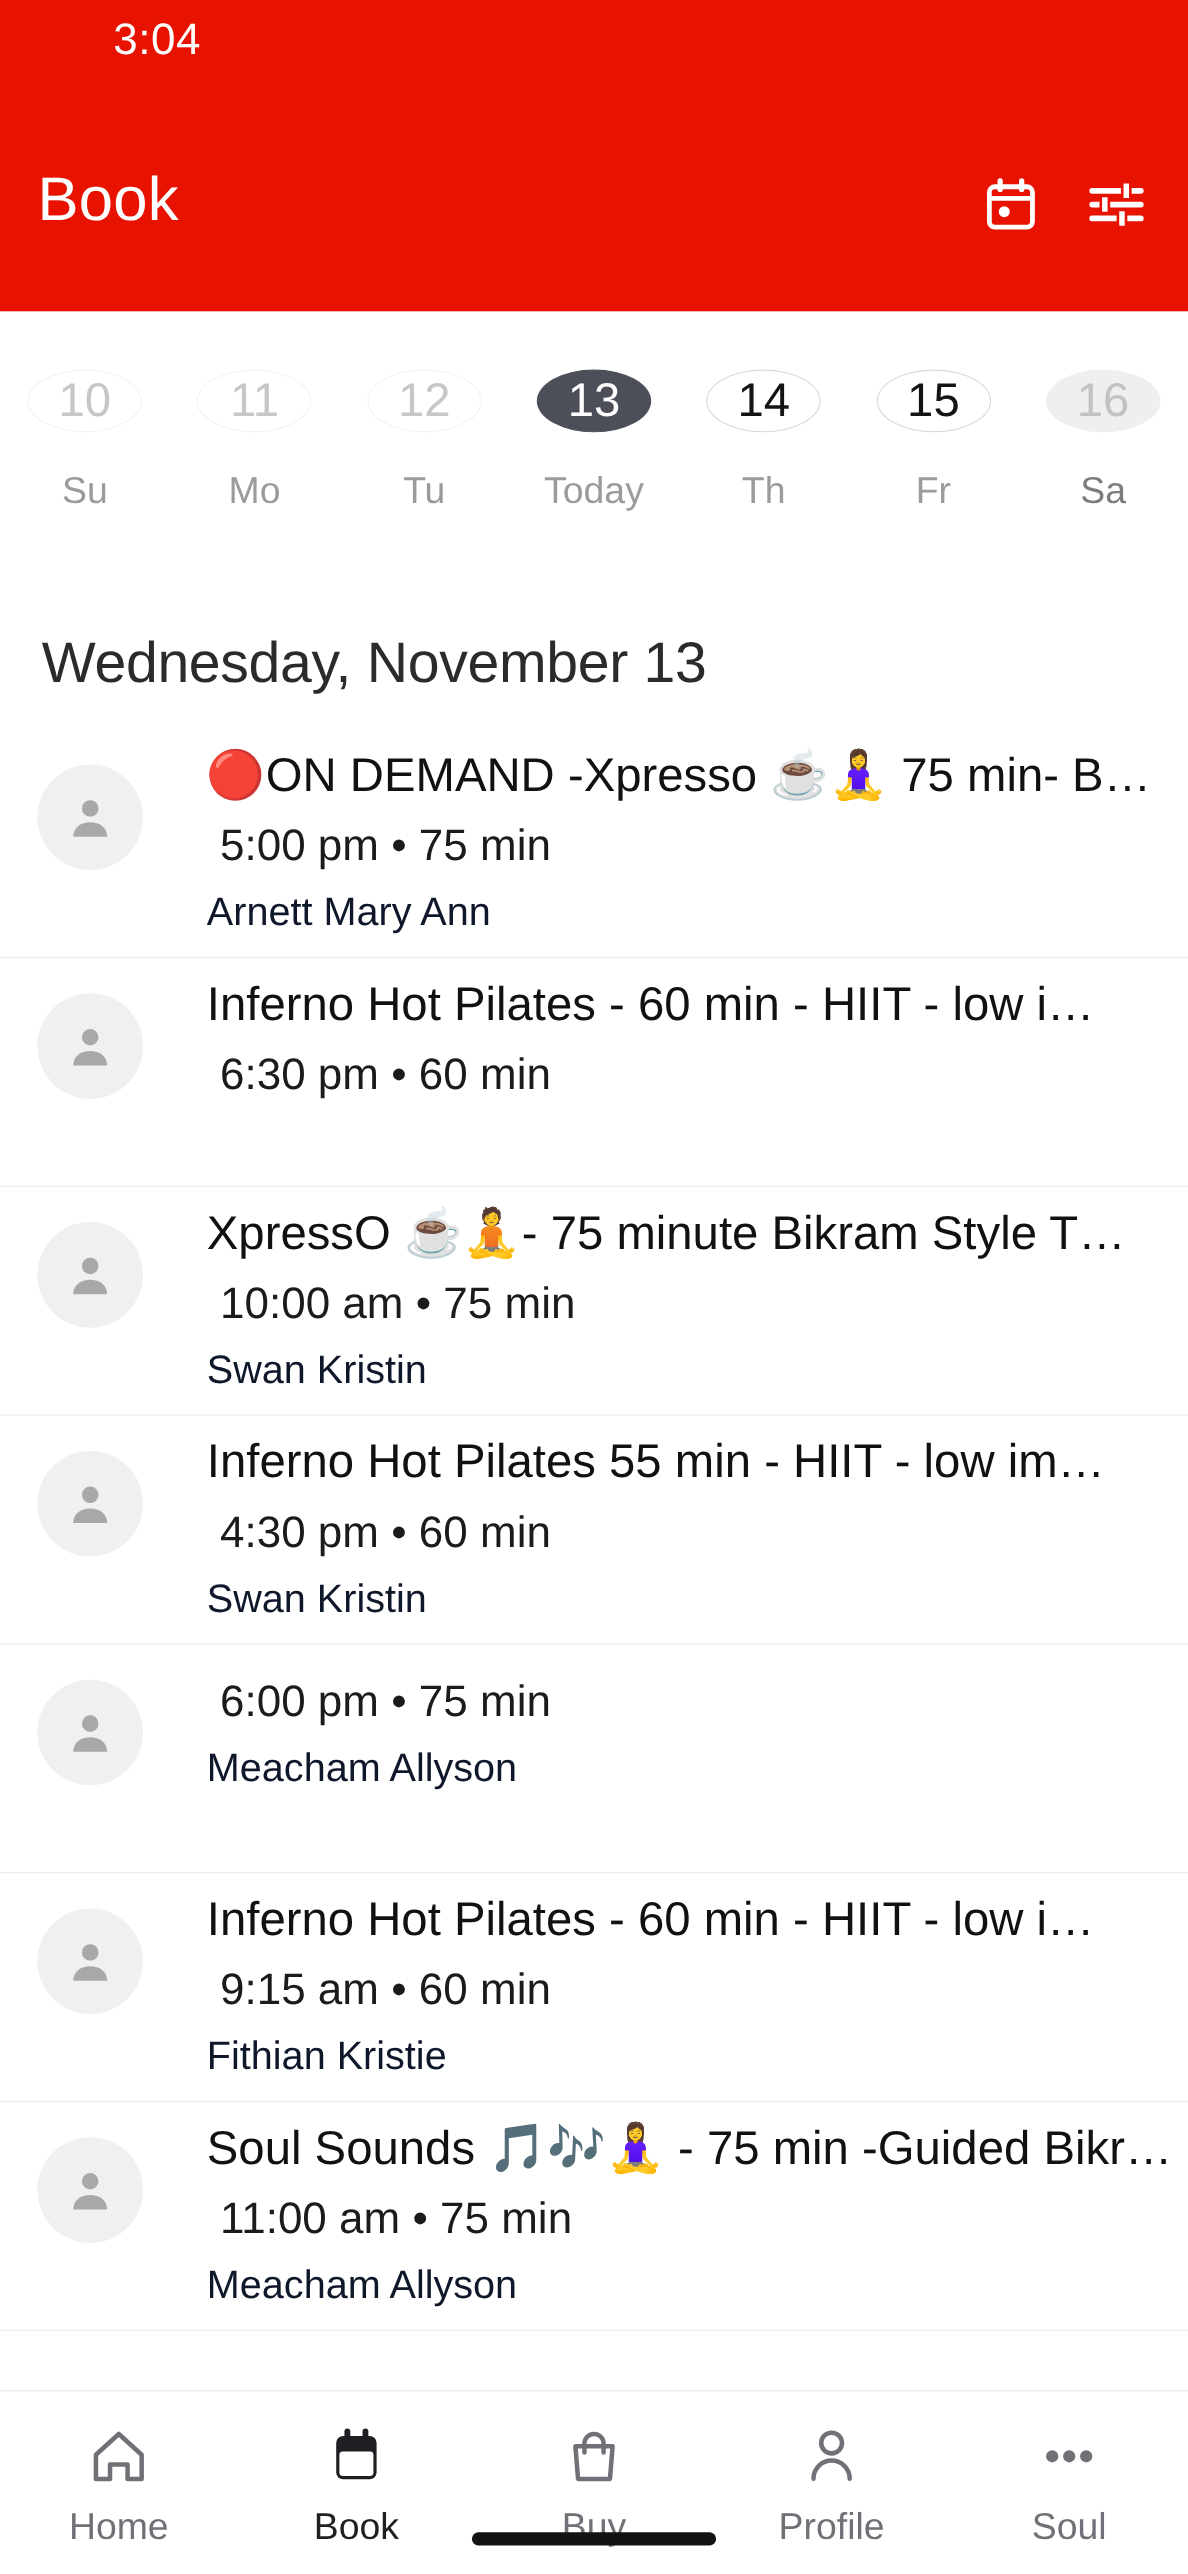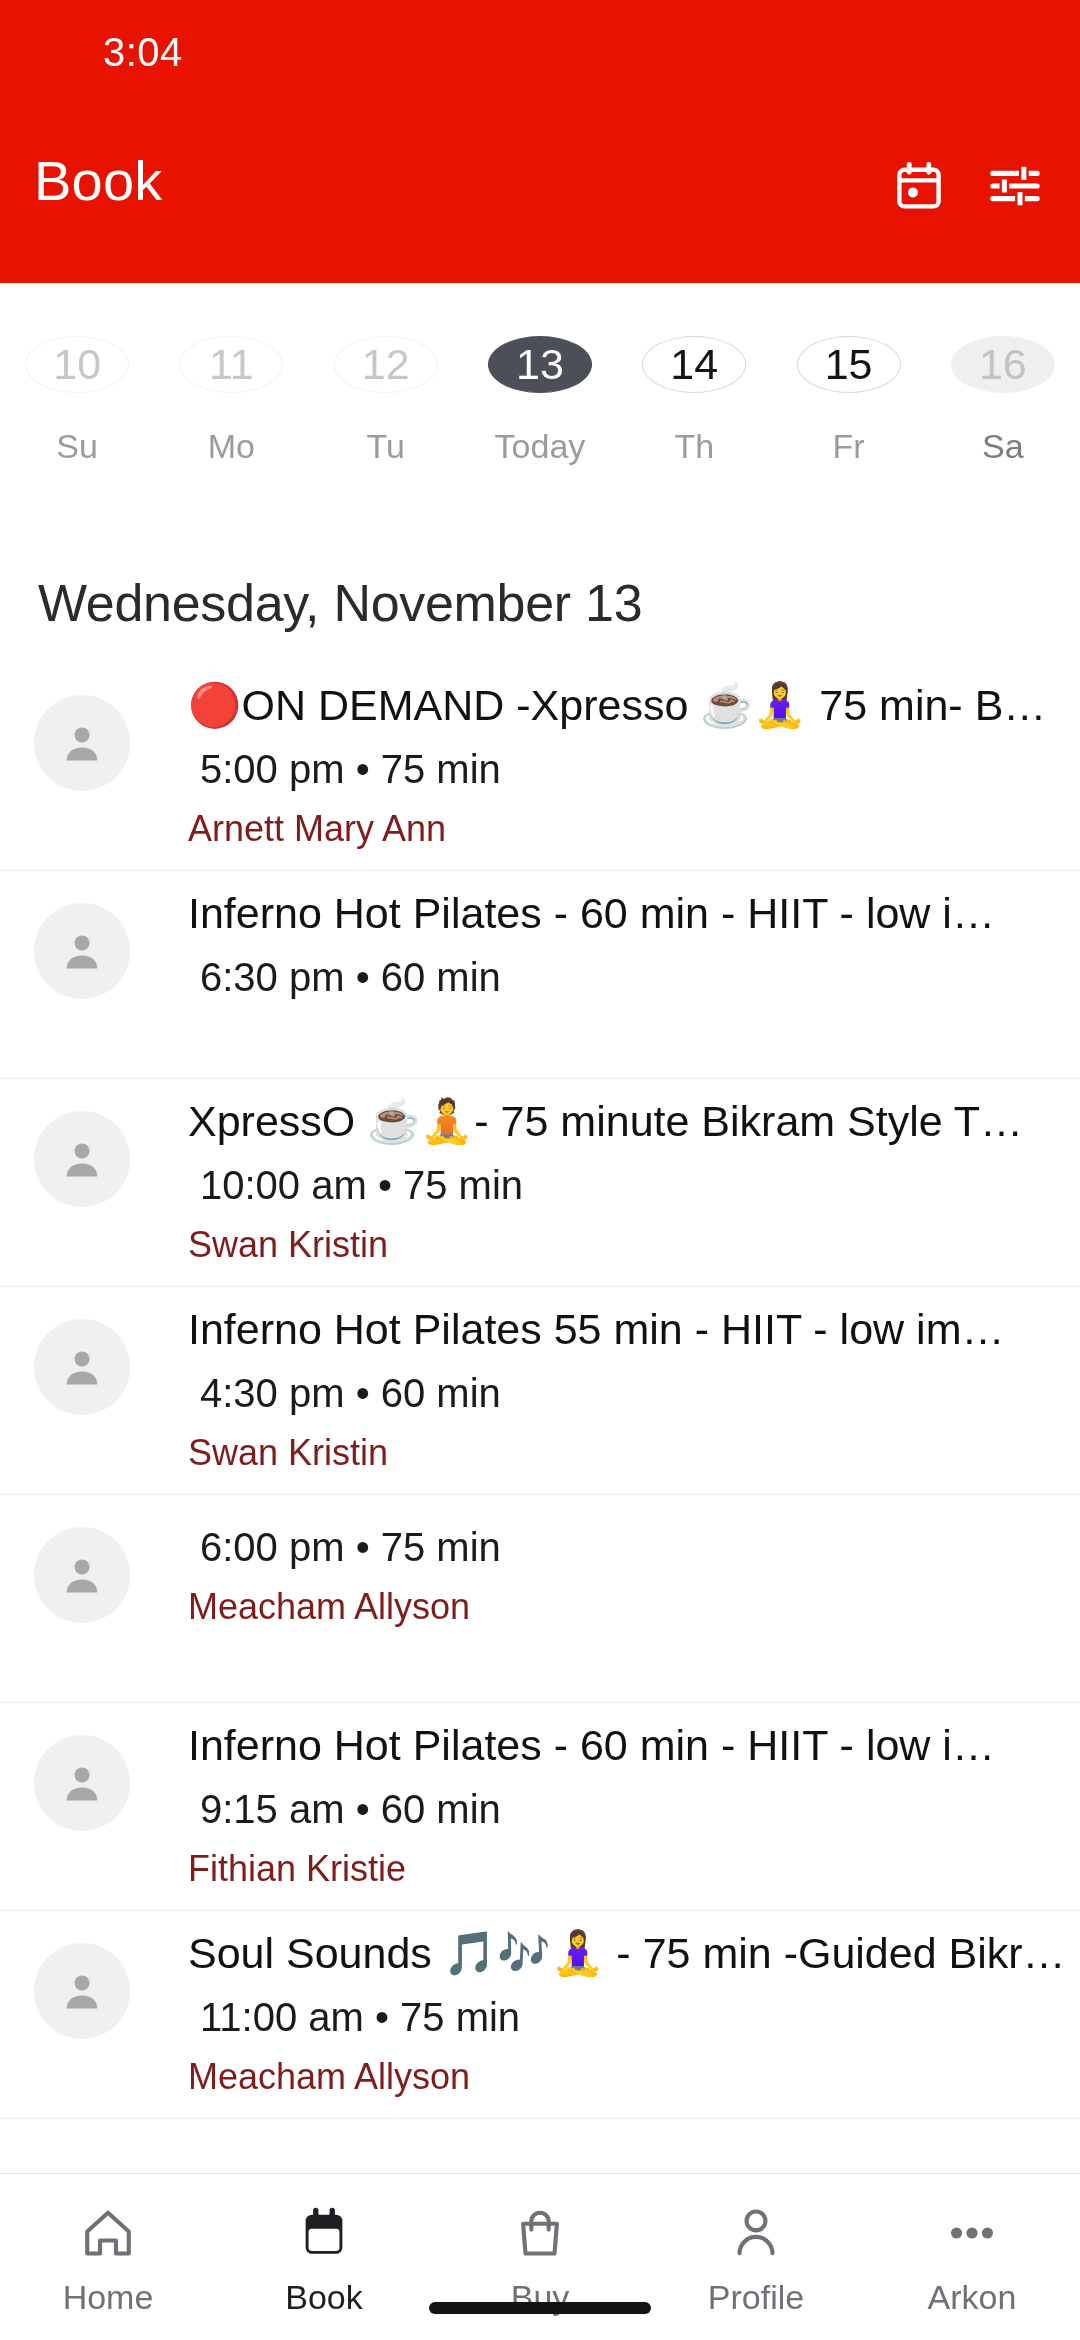--- a/index.html
+++ b/index.html
@@ -13,21 +13,21 @@
 
   
   .header {
     position: absolute; top:0; left:0; width:1080px; height:283px;
     background: var(--brand, #E71200);
   }
   .statusbar {
     position:absolute; top:0; left:0; width:1080px; height:100px;
   }
   .status-time {
-    position:absolute; left:103px; top:30px;
+    position:absolute; left:103px; top:14px;
     color:#fff; font-size:40px; font-weight:400; letter-spacing:0.5px;text-align:right;
   }
   .appbar {
     position:absolute; top:100px; left:0; width:1080px; height:183px;
   }
   .appbar-title {
     position:absolute; left:34px; top:48px;
     color:#ffffff; font-size:56px; font-weight:400; letter-spacing:0.2px;
   }
   .appbar-actions {
@@ -83,21 +83,21 @@
   }
   .row-title {
     font-size:43px; color:#111111; font-weight:400;
     white-space:nowrap; overflow:hidden; text-overflow:ellipsis;
     width:890px; line-height:1.25;
   }
   .row-meta {
     margin-top:14px; font-size:40px; color:#1b1b1b; font-weight:400;margin-left:12px;
   }
   .row-instructor {
-    margin-top:16px; font-size:36px; color:#7f1d1d; font-weight:400;
+    margin-top:16px; font-size:36px; color:#0f172a; font-weight:400;
   }
 
   
   .bottomnav {
     position:absolute; bottom:0; left:0; width:1080px; height:167px;
     background:#ffffff; border-top:1.5px solid #e6e6e6;
   }
   .navitems {
     position:absolute; top:0; left:0; width:1080px; height:170px;
     display:flex; align-items:center;
@@ -314,19 +314,19 @@
           <div class="navlabel">Profile</div>
         </div>
         <div class="navitem">
           <div class="navicon">
             <svg width="58" height="58" viewBox="0 0 24 24">
               <circle cx="5.6" cy="12" r="2.3" fill="#6f7177"></circle>
               <circle cx="12" cy="12" r="2.3" fill="#6f7177"></circle>
               <circle cx="18.4" cy="12" r="2.3" fill="#6f7177"></circle>
             </svg>
           </div>
-          <div class="navlabel">Arkon</div>
+          <div class="navlabel">Soul</div>
         </div>
       </div>
     <div class="homeindicator"></div>
   </div>
 
 </div>
 
 </body></html>

